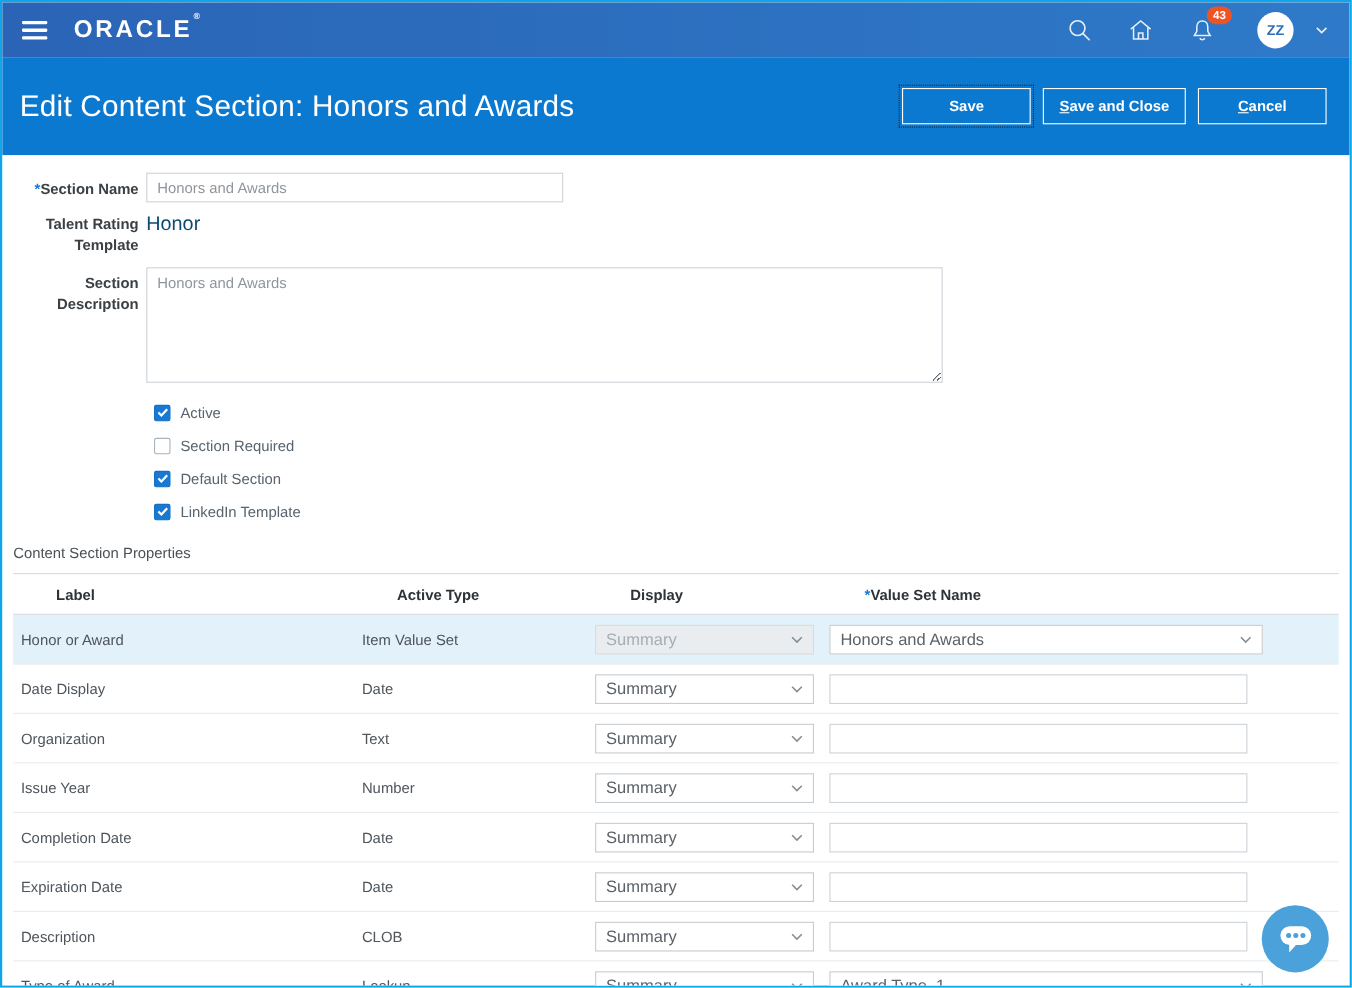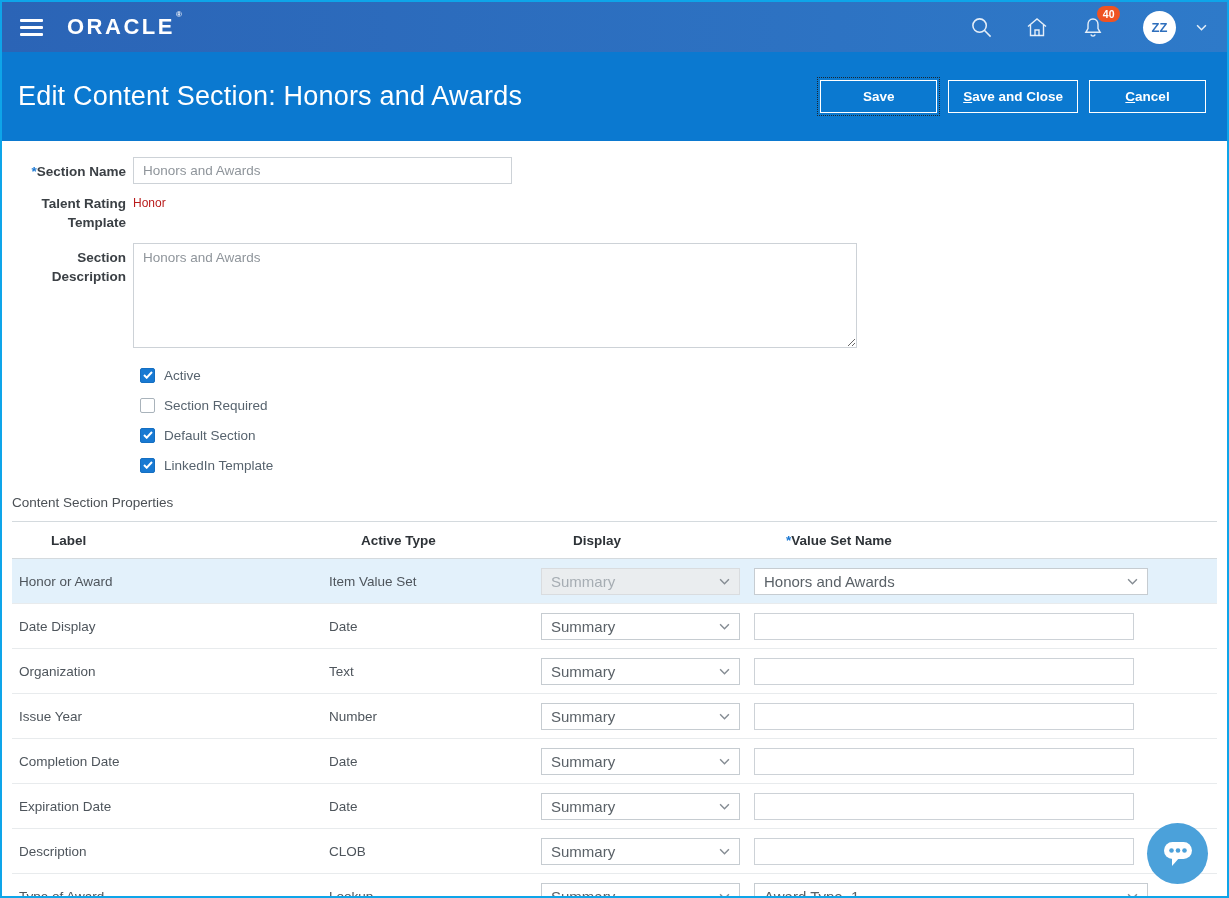--- a/index.html
+++ b/index.html
@@ -42,21 +42,21 @@
   .btn u { text-decoration:underline; }
 
   
   .form-area { padding-top:16px; }
   .form-row { display:flex; align-items:flex-start; }
   .form-label { width:131px; text-align:right; padding-right:7px; font-size:13.5px;
                 font-weight:bold; color:#3b4045; line-height:19px; padding-top:5px; }
   .req { color:#1b78d3; font-weight:bold; }
   .input-text { width:379px; height:27px; border:1px solid #cdd2d7; font-size:13.5px;
                 color:#8f959b; padding:0 9px; font-family:inherit; background:#fff; }
-  .static-value { font-size:12px; color:#b91c1c; padding-top:5px; line-height:19px; }
+  .static-value { font-size:18px; color:#0c4a6e; padding-top:5px; line-height:19px; }
   .row-gap { margin-top:5px; }
   .row-gap-lg { margin-top:11px; }
   .textarea { width:724px; height:105px; border:1px solid #cdd2d7; font-size:13.5px;
               color:#8f959b; padding:6px 9px; font-family:inherit; resize:both; }
 
   .checkbox-group { margin-left:138px; margin-top:12px; }
   .cb-row { display:flex; align-items:center; height:30px; cursor:pointer; }
   .cb { width:15px; height:15px; border-radius:2px; border:1px solid #a9b3bb;
         background:#fff; display:flex; align-items:center; justify-content:center; }
   .cb.checked { background:#1879d2; border-color:#156fc2; }
@@ -114,21 +114,21 @@
           <path d="M3 11 L12 3.5 L21 11"></path>
           <path d="M5.5 9.5 V20 H18.5 V9.5"></path>
           <path d="M10 20 V14.5 H14 V20"></path>
         </svg>
       </div>
       <div class="top-icon bell-wrap">
         <svg width="25" height="25" viewBox="0 0 24 24" fill="none" stroke="rgba(255,255,255,0.88)" stroke-width="1.4">
           <path d="M12 3.5 C8.6 3.5 7 6.2 7 9 L7 13 L4.8 16.8 L19.2 16.8 L17 13 L17 9 C17 6.2 15.4 3.5 12 3.5 Z"></path>
           <path d="M9.8 19 a2.3 2.3 0 0 0 4.4 0"></path>
         </svg>
-        <span class="badge">40</span>
+        <span class="badge">43</span>
       </div>
       <div class="avatar-group">
         <div class="avatar">ZZ</div>
         <svg width="11" height="7" viewBox="0 0 10 6" fill="none" stroke="rgba(255,255,255,0.88)" stroke-width="1.4">
           <path d="M1 1 L5 5 L9 1"></path>
         </svg>
       </div>
     </div>
   </div>
 

